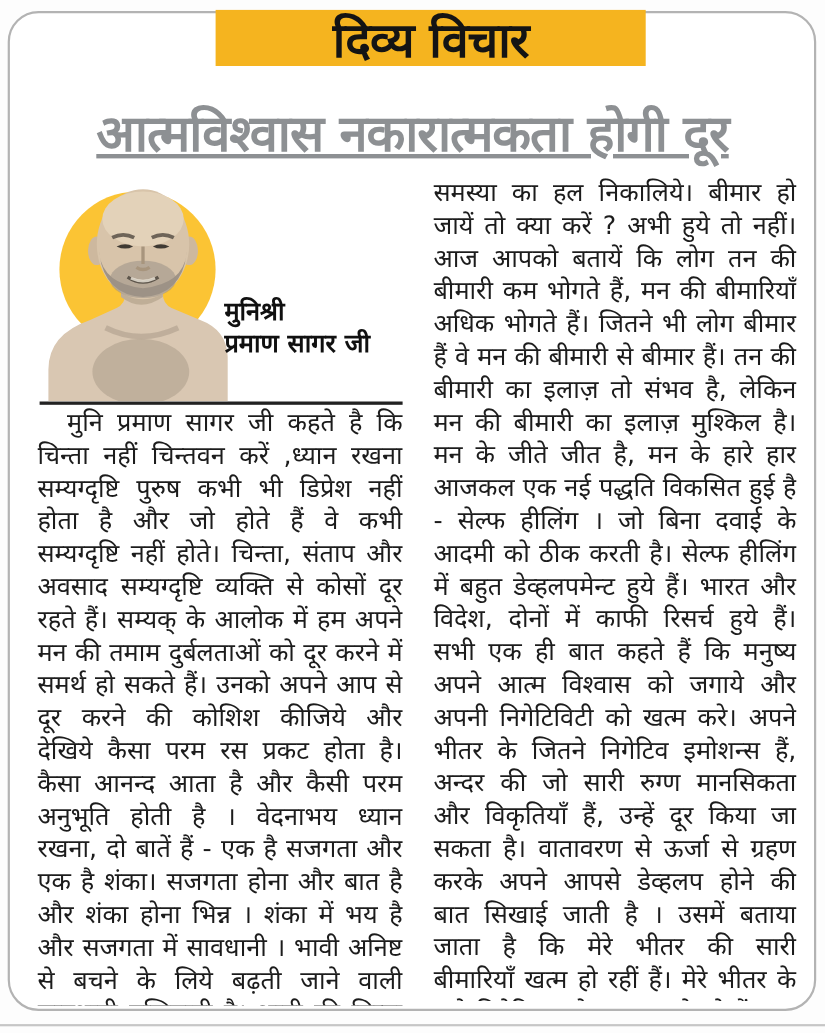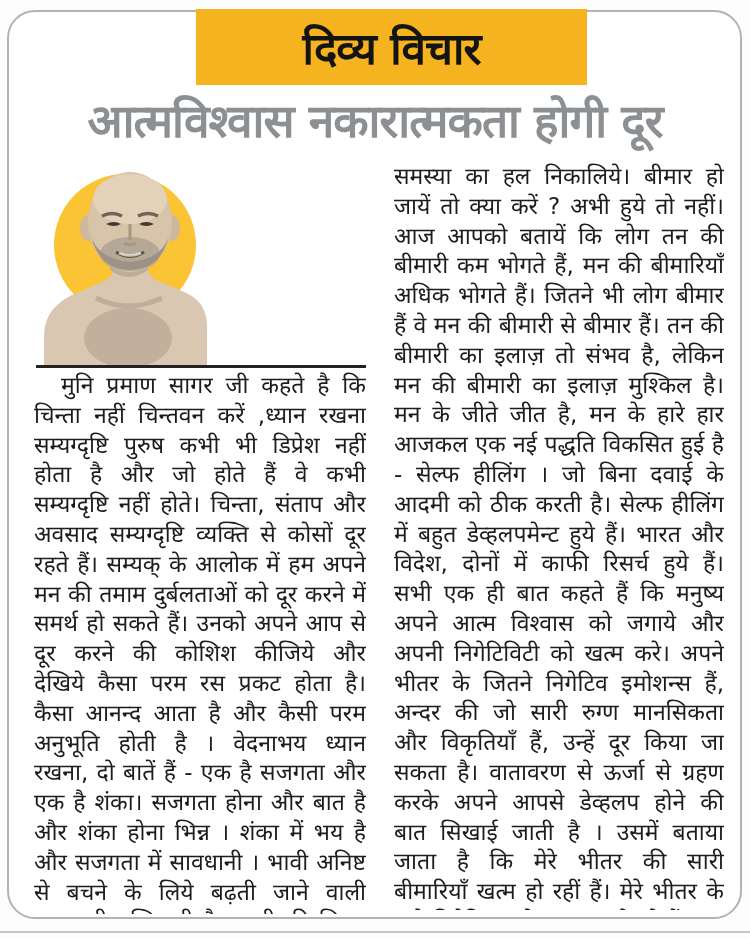--- a/index.html
+++ b/index.html
@@ -29,36 +29,37 @@
   }
   .bottom-scan-line{
     position:absolute;
     left:0;right:0;top:931px;
     height:2px;
     background:#c6c6c6;
   }
   .kicker-banner{
     position:absolute;
     left:196px;top:9px;
-    width:391px;height:76px;
+    width:391px;height:51px;
     background:var(--banner-yellow);
     display:flex;align-items:center;justify-content:center;
     font-size:44px;font-weight:bold;
     color:#141414;
     letter-spacing:-1px;
   }
   .headline{
     position:absolute;
     left:18px;top:84px;
     width:714px;height:70px;
     display:flex;align-items:center;justify-content:center;
     font-size:46px;font-weight:bold;
     color:var(--headline-gray);
     letter-spacing:-1px;
     white-space:nowrap;
+    text-decoration:underline;
   }
   .figure-block{
     position:absolute;
     left:36px;top:164px;
     width:330px;height:204px;
     border-bottom:3px solid #222;
     overflow:hidden;
   }
   .halo-circle{
     position:absolute;
@@ -137,20 +138,22 @@
     <path d="M70 58 Q78 54 85 58 Q78 62 70 58 Z" fill="#3f3a33"></path>
     <path d="M103 58 Q110 54 118 58 Q110 62 103 58 Z" fill="#3f3a33"></path>
 
     <path d="M94 58 L94 74 M88 77 Q94 81 100 77" stroke="#a8957d" stroke-width="3" fill="none"></path>
 
     <path d="M80 86 Q94 95 108 86" stroke="#5d554b" stroke-width="3" fill="none"></path>
     <path d="M83 87 Q94 92 105 87" stroke="#efe8dc" stroke-width="2.5" fill="none" opacity="0.8"></path>
   </svg>
 
   <div class="author-caption">
+    <div>मुनिश्री</div>
+    <div>प्रमाण सागर जी</div>
   </div>
 </div>
 
 <div class="body-col col-left">मुनि प्रमाण सागर जी कहते है कि चिन्ता नहीं चिन्तवन करें ,ध्यान रखना सम्यग्दृष्टि पुरुष कभी भी डिप्रेश नहीं होता है और जो होते हैं वे कभी सम्यग्दृष्टि नहीं होते। चिन्ता, संताप और अवसाद सम्यग्दृष्टि व्यक्ति से कोसों दूर रहते हैं। सम्यक् के आलोक में हम अपने मन की तमाम दुर्बलताओं को दूर करने में समर्थ हो सकते हैं। उनको अपने आप से दूर करने की कोशिश कीजिये और देखिये कैसा परम रस प्रकट होता है। कैसा आनन्द आता है और कैसी परम अनुभूति होती है । वेदनाभय ध्यान रखना, दो बातें हैं - एक है सजगता और एक है शंका। सजगता होना और बात है और शंका होना भिन्न । शंका में भय है और सजगता में सावधानी । भावी अनिष्ट से बचने के लिये बढ़ती जाने वाली सावधानी बुद्धिमानी है। भावी की चिन्ता में मूढ़ हो जाना भारी मूर्खता है। चिन्तामूढ़ मत होईये । चिन्तवन करके हर</div>
 
 <div class="body-col col-right">समस्या का हल निकालिये। बीमार हो जायें तो क्या करें ? अभी हुये तो नहीं। आज आपको बतायें कि लोग तन की बीमारी कम भोगते हैं, मन की बीमारियाँ अधिक भोगते हैं। जितने भी लोग बीमार हैं वे मन की बीमारी से बीमार हैं। तन की बीमारी का इलाज़ तो संभव है, लेकिन मन की बीमारी का इलाज़ मुश्किल है। मन के जीते जीत है, मन के हारे हार आजकल एक नई पद्धति विकसित हुई है - सेल्फ हीलिंग । जो बिना दवाई के आदमी को ठीक करती है। सेल्फ हीलिंग में बहुत डेव्हलपमेन्ट हुये हैं। भारत और विदेश, दोनों में काफी रिसर्च हुये हैं। सभी एक ही बात कहते हैं कि मनुष्य अपने आत्म विश्वास को जगाये और अपनी निगेटिविटी को खत्म करे। अपने भीतर के जितने निगेटिव इमोशन्स हैं, अन्दर की जो सारी रुग्ण मानसिकता और विकृतियाँ हैं, उन्हें दूर किया जा सकता है। वातावरण से ऊर्जा से ग्रहण करके अपने आपसे डेव्हलप होने की बात सिखाई जाती है । उसमें बताया जाता है कि मेरे भीतर की सारी बीमारियाँ खत्म हो रहीं हैं। मेरे भीतर के सारे निगेटिव इमोशन्स दूर हो रहे हैं। इस धारणा के बल पर अपने बड़े से बड़े रोगों पर काबू पाया जा सकता है और लोग पा रहे हैं। यह है सेल्फ हीलिंग ।</div>
 
 <div class="bottom-scan-line"></div>
 
 </body></html>

